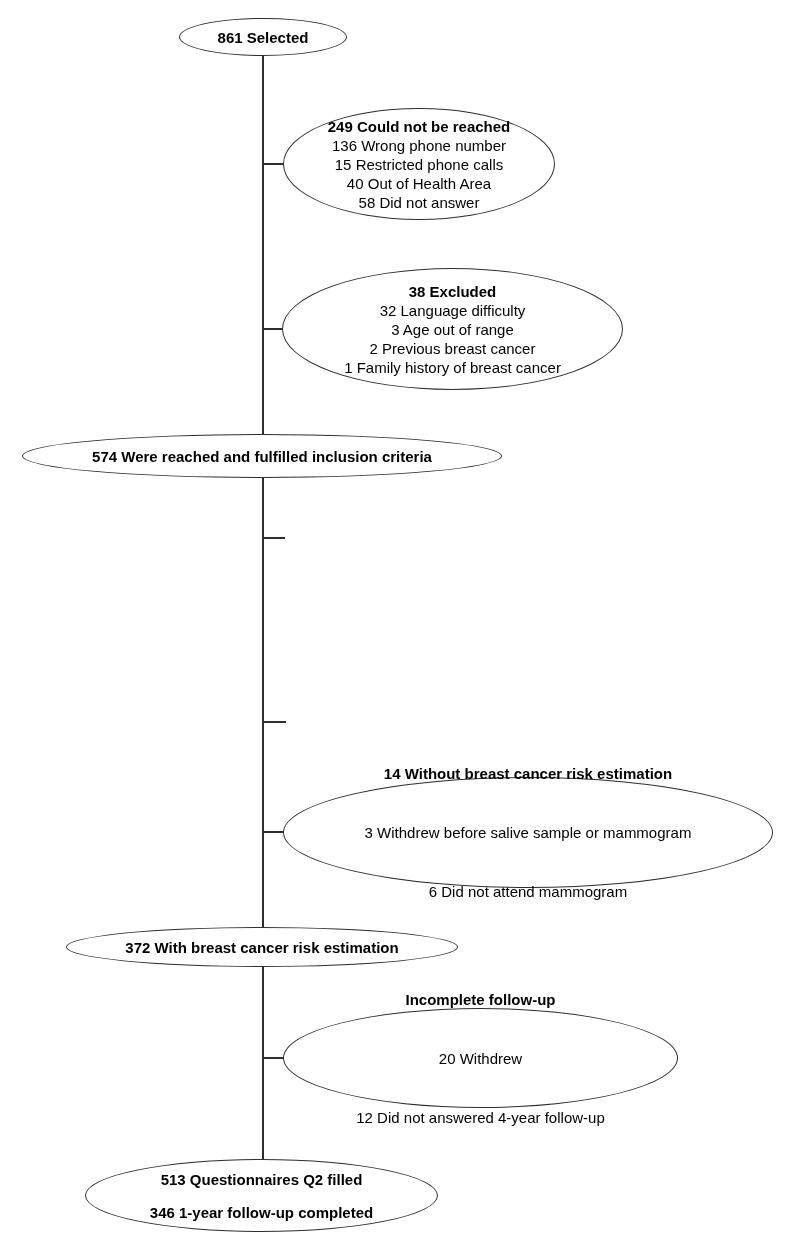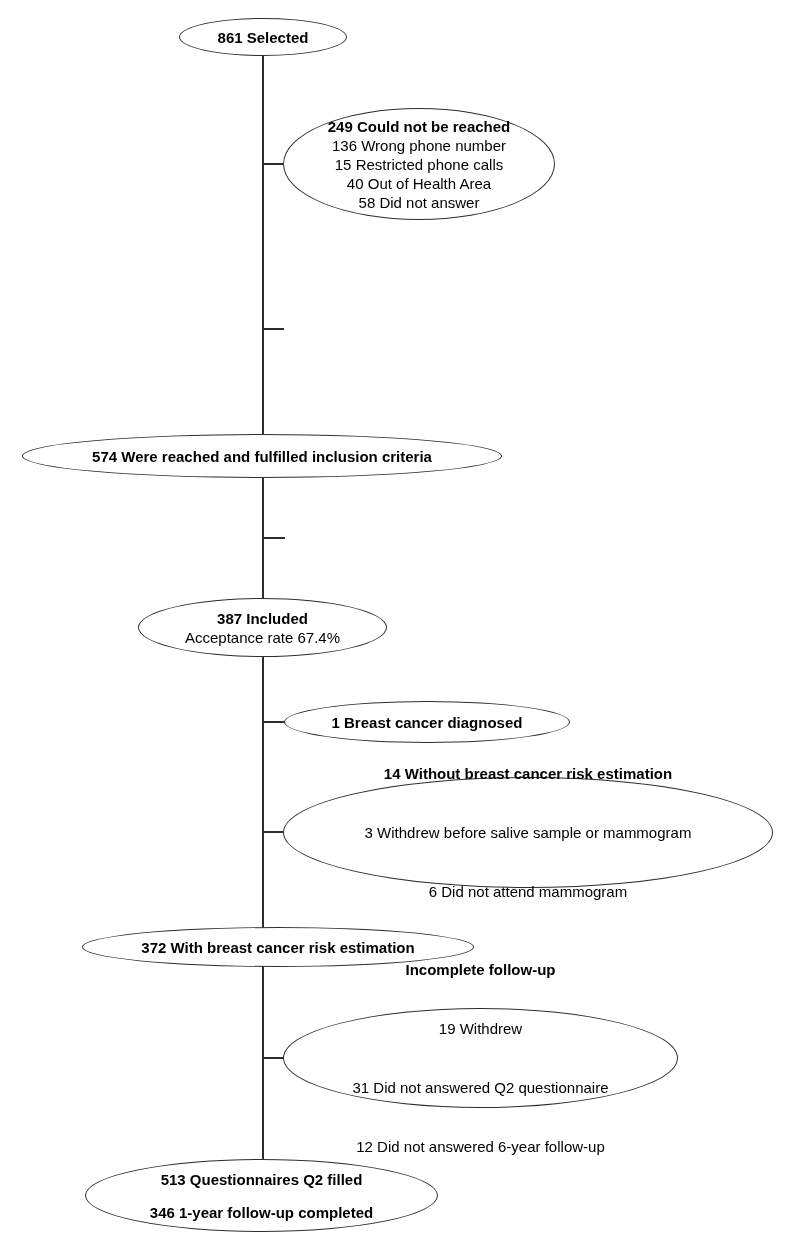--- a/index.html
+++ b/index.html
@@ -57,21 +57,21 @@
 
   
   #n-selected        { left: 179px; top: 18px;   width: 168px; height: 38px; }
   #n-not-reached     { left: 283px; top: 108px;  width: 272px; height: 112px; }
   #n-excluded        { left: 282px; top: 268px;  width: 341px; height: 122px; }
   #n-reached         { left: 22px;  top: 434px;  width: 480px; height: 44px; text-align: right; }
   #n-did-not-accept  { left: 283px; top: 517px;  width: 215px; height: 42px; }
   #n-included        { left: 138px; top: 598px;  width: 249px; height: 59px; }
   #n-bc-diagnosed    { left: 284px; top: 701px;  width: 286px; height: 42px; }
   #n-without-risk    { left: 283px; top: 777px;  width: 490px; height: 111px; gap: 40px; }
-  #n-with-risk       { left: 82px;  top: 927px;  width: 392px; height: 40px; }
+  #n-with-risk       { left: 66px;  top: 927px;  width: 392px; height: 40px; }
   #n-incomplete      { left: 283px; top: 1008px; width: 395px; height: 100px; gap: 40px; }
   #n-final           { left: 85px;  top: 1159px; width: 353px; height: 73px; }
 
   
   #spine    { left: 262px; top: 55px;   height: 1105px; }
   #branch-1 { left: 262px; top: 163px;  width: 23px; }
   #branch-2 { left: 262px; top: 328px;  width: 22px; }
   #branch-3 { left: 262px; top: 537px;  width: 23px; }
   #branch-4 { left: 262px; top: 721px;  width: 24px; }
   #branch-5 { left: 262px; top: 831px;  width: 23px; }
@@ -95,50 +95,49 @@
   </div>
 
   <div class="node" id="n-not-reached">
     <span class="t">249 Could not be reached</span>
     <span class="l">136 Wrong phone number</span>
     <span class="l">15 Restricted phone calls</span>
     <span class="l">40 Out of Health Area</span>
     <span class="l">58 Did not answer</span>
   </div>
 
+  <div class="node" id="n-excluded">
+    <span class="t">38 Excluded</span>
+    <span class="l">32 Language difficulty</span>
+    <span class="l">3 Age out of range</span>
+    <span class="l">2 Previous breast cancer</span>
+    <span class="l">1 Family history of breast cancer</span>
+  </div>
 
   <div class="node" id="n-reached">
     <span class="t">574 Were reached and fulfilled inclusion criteria</span>
   </div>
 
 
-  <div class="node" id="n-included">
-    <span class="t">387 Included</span>
-    <span class="l">Acceptance rate 67.4%</span>
-  </div>
 
-  <div class="node" id="n-bc-diagnosed">
-    <span class="t">1 Breast cancer diagnosed</span>
-  </div>
 
   <div class="node" id="n-without-risk">
     <span class="t">14 Without breast cancer risk estimation</span>
     <span class="l">3 Withdrew before salive sample or mammogram</span>
     <span class="l">6 Did not attend mammogram</span>
   </div>
 
   <div class="node" id="n-with-risk">
     <span class="t">372 With breast cancer risk estimation</span>
   </div>
 
   <div class="node" id="n-incomplete">
     <span class="t">Incomplete follow-up</span>
-    <span class="l">19 Withdrew</span>
-    <span class="l">31 Did not answered Q2 questionnaire</span>
-    <span class="l">12 Did not answered 6-year follow-up</span>
+    <span class="l">20 Withdrew</span>
+    <span class="l">12 Did not answered 4-year follow-up</span>
   </div>
 
   <div class="node" id="n-final">
     <span class="t">513 Questionnaires Q2 filled</span>
     <span class="t gap-line">346 1-year follow-up completed</span>
   </div>
 
 </div>
 
 </body></html>

